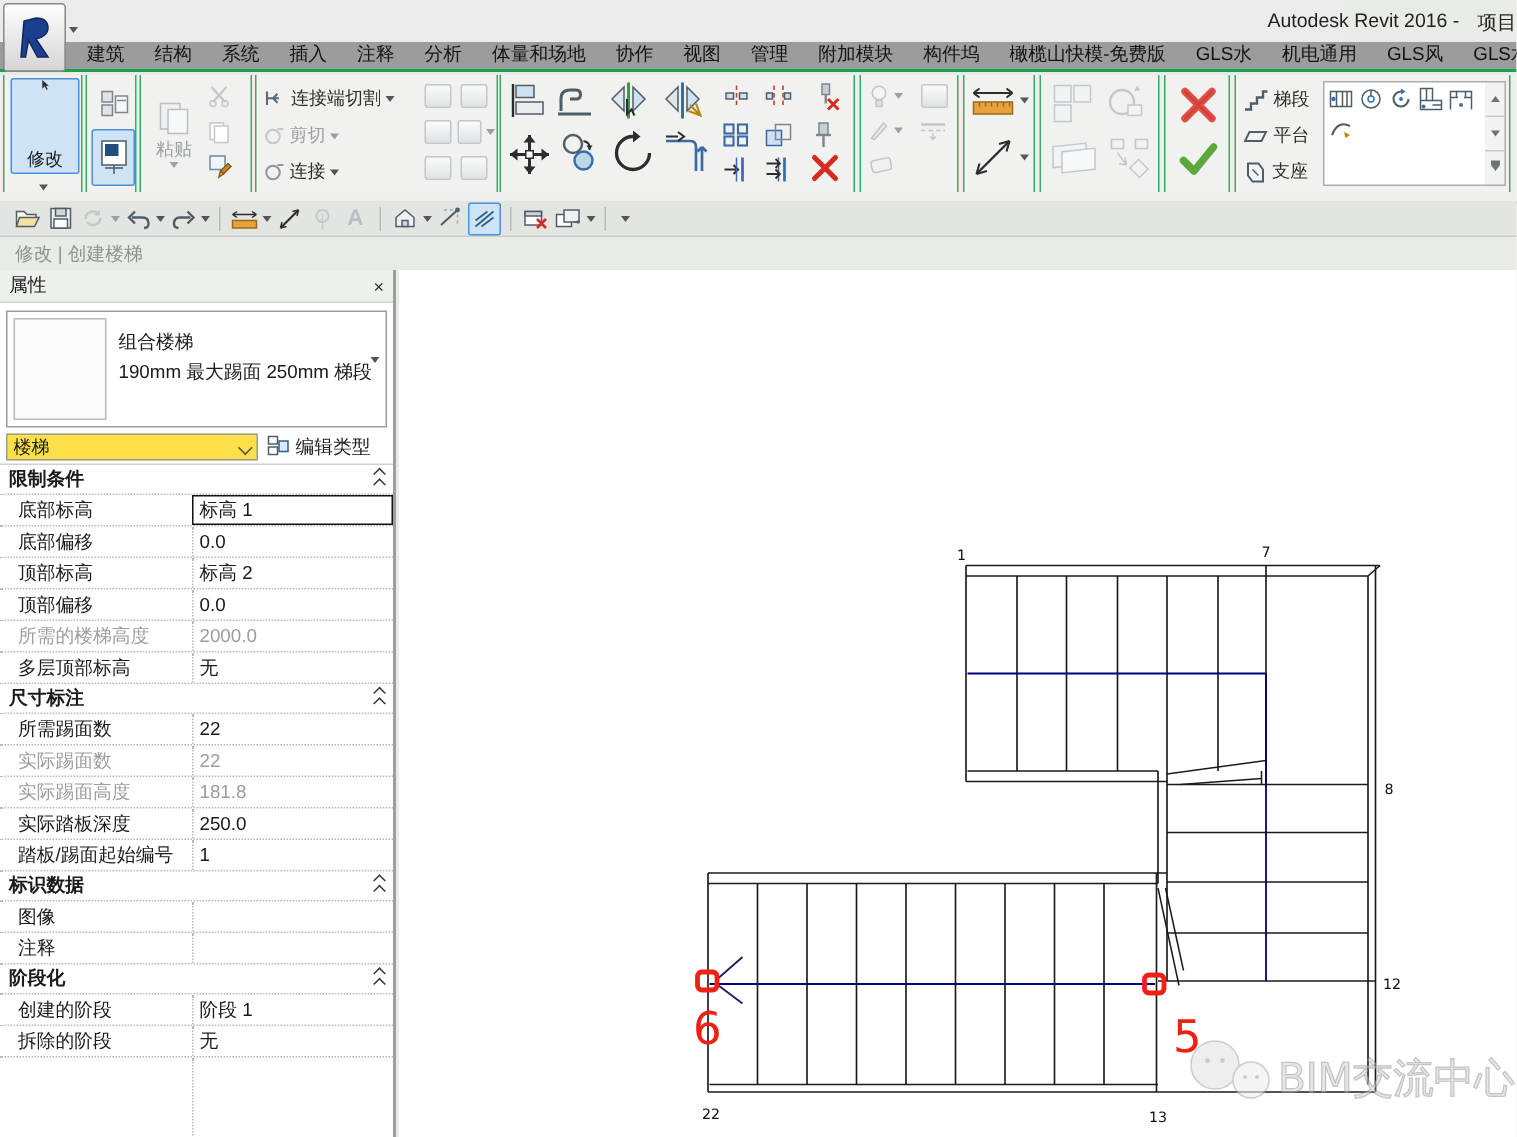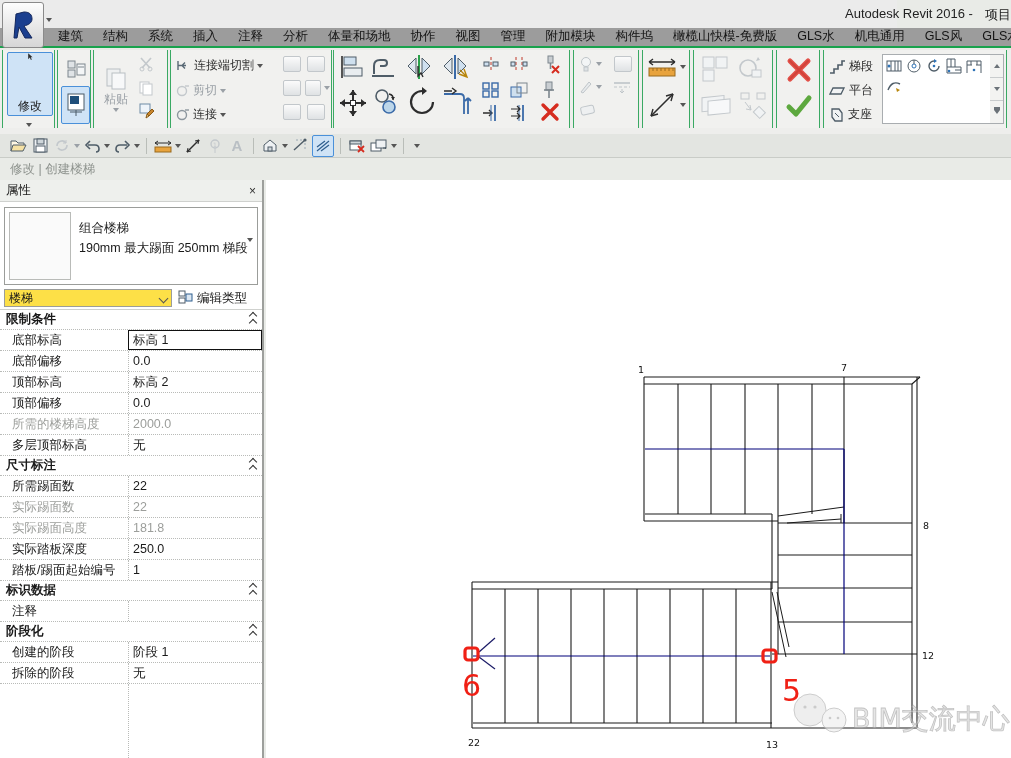--- a/index.html
+++ b/index.html
@@ -703,20 +703,24 @@
           </div>
 
         <div class="psec">
             <span>标识数据</span>
             <span class="dbl">
               <i></i>
               <i></i>
             </span>
           </div>
         <div class="prow">
+            <div class="plabel">图像</div>
+            <div class="pval"></div>
+          </div>
+        <div class="prow">
             <div class="plabel">注释</div>
             <div class="pval"></div>
           </div>
 
         <div class="psec">
             <span>阶段化</span>
             <span class="dbl">
               <i></i>
               <i></i>
             </span>

